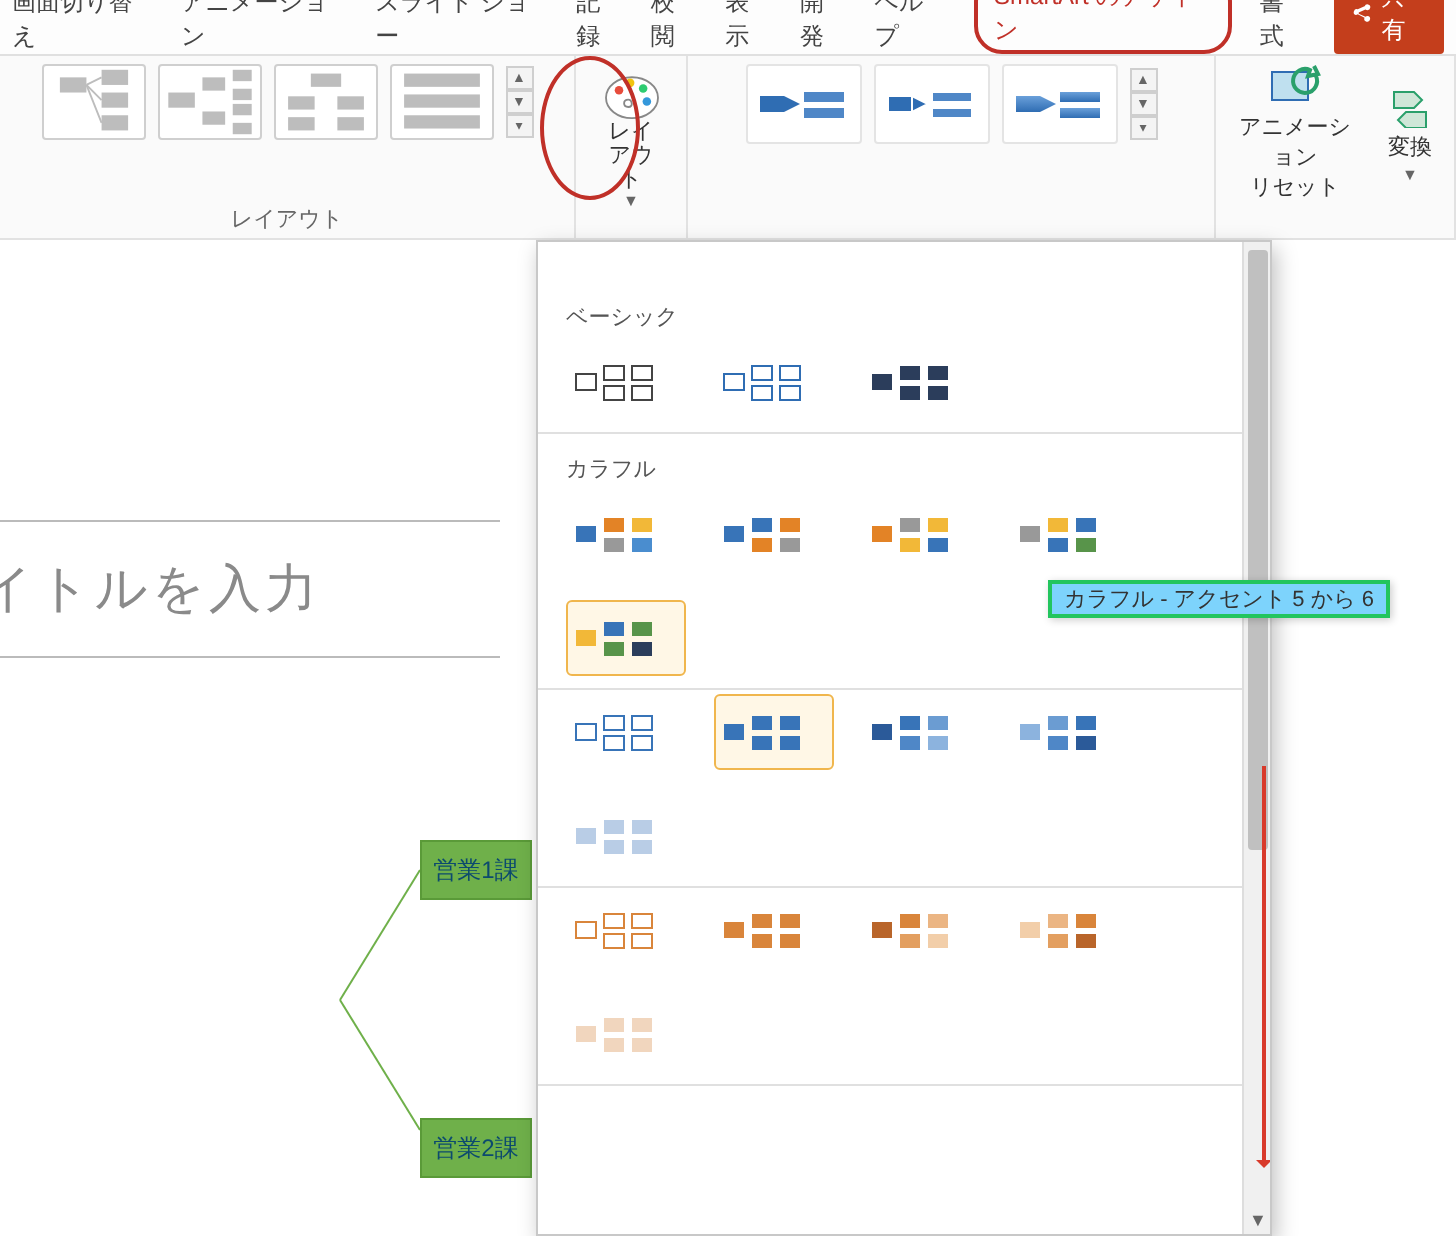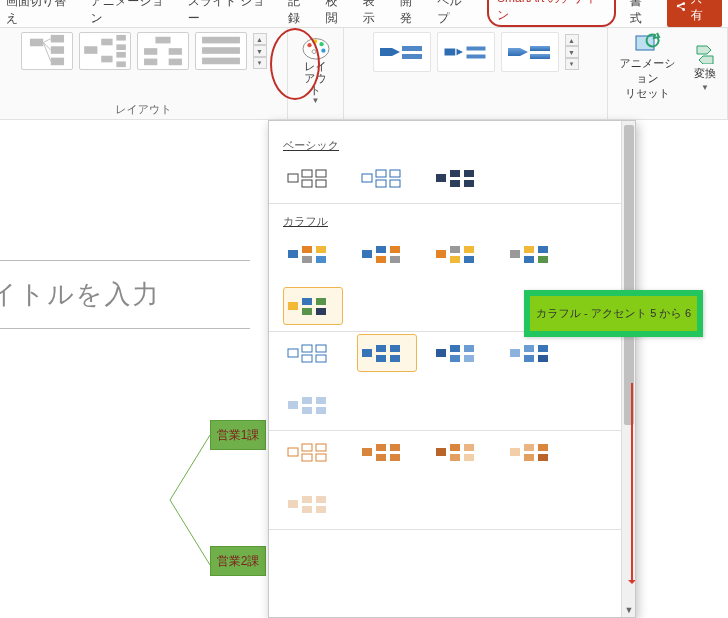--- a/index.html
+++ b/index.html
@@ -124,45 +124,45 @@
 
   
   .org {
     position:absolute;
     left: 90px; top: 300px;
     width: 200px; height: 180px;
   }
   .node {
     position:absolute;
     background:#6fb04a;
-    color:#7f1d1d;
+    color:#0c4a6e;
     font-size:12px;
     display:flex; align-items:center; justify-content:center;
     border:1px solid #5a9a38;
   }
   .node.root { background:#f2b838; border-color:#d9a32f; color:#444; width:80px; height:40px; left:0; top:60px; }
   .node.c1 { width:56px; height:30px; left:120px; top:0; }
-  .node.c2 { width:56px; height:30px; left:120px; top:126px; }
+  .node.c2 { width:56px; height:30px; left:120px; top:139px; }
   .org svg.lines { position:absolute; left:0; top:0; width:200px; height:180px; }
   .org svg.lines line { stroke:#6fb04a; stroke-width:1; }
 
   
   .gallery {
     position:absolute;
     left: 268px; top: 120px;
     width: 368px;
     height: 498px;
     background:#fff;
     border: 1px solid #c8c8c8;
     box-shadow: 2px 4px 10px rgba(0,0,0,.25);
     display:flex;
     flex-direction:column;
   }
   .gallery-scroll { flex:1; overflow:hidden; position:relative; }
-  .gallery-inner { padding: 7px 10px 4px 14px; text-decoration: underline; }
+  .gallery-inner { padding: 20px 10px 4px 14px; }
   .gal-heading { font-size: 11px; color:#555; margin: 10px 0 6px 0; }
   .gal-row { display:flex; gap: 14px; flex-wrap:wrap; margin-bottom: 6px; }
   .gal-item {
     width: 60px; height: 38px;
     border: 1px solid transparent;
     border-radius:3px;
     display:flex; align-items:center; justify-content:center;
     position:relative;
   }
   .gal-item.hover {
@@ -195,23 +195,23 @@
     padding: 6px 10px;
     display:flex; align-items:center; gap:6px;
     font-size: 12px;
   }
   .gallery-footer .u { text-decoration: underline; }
   .gallery-footer svg { width:16px; height:16px; }
 
   .tooltip {
     position:absolute;
     left: 524px; top: 290px;
-    background:#84cc16;
-    border:6px solid #22c55e;
-    padding: 10px 6px;
+    background:#7dd3fc;
+    border:2px solid #22c55e;
+    padding: 0 6px;
     font-size: 11px;
     box-shadow: 1px 1px 4px rgba(0,0,0,.2);
     white-space: nowrap;
   }
 
   hr.sep { border:none; border-top:1px solid #e0e0e0; margin: 6px -14px 2px -14px; }
 </style>
 </head>
 <body>
 

